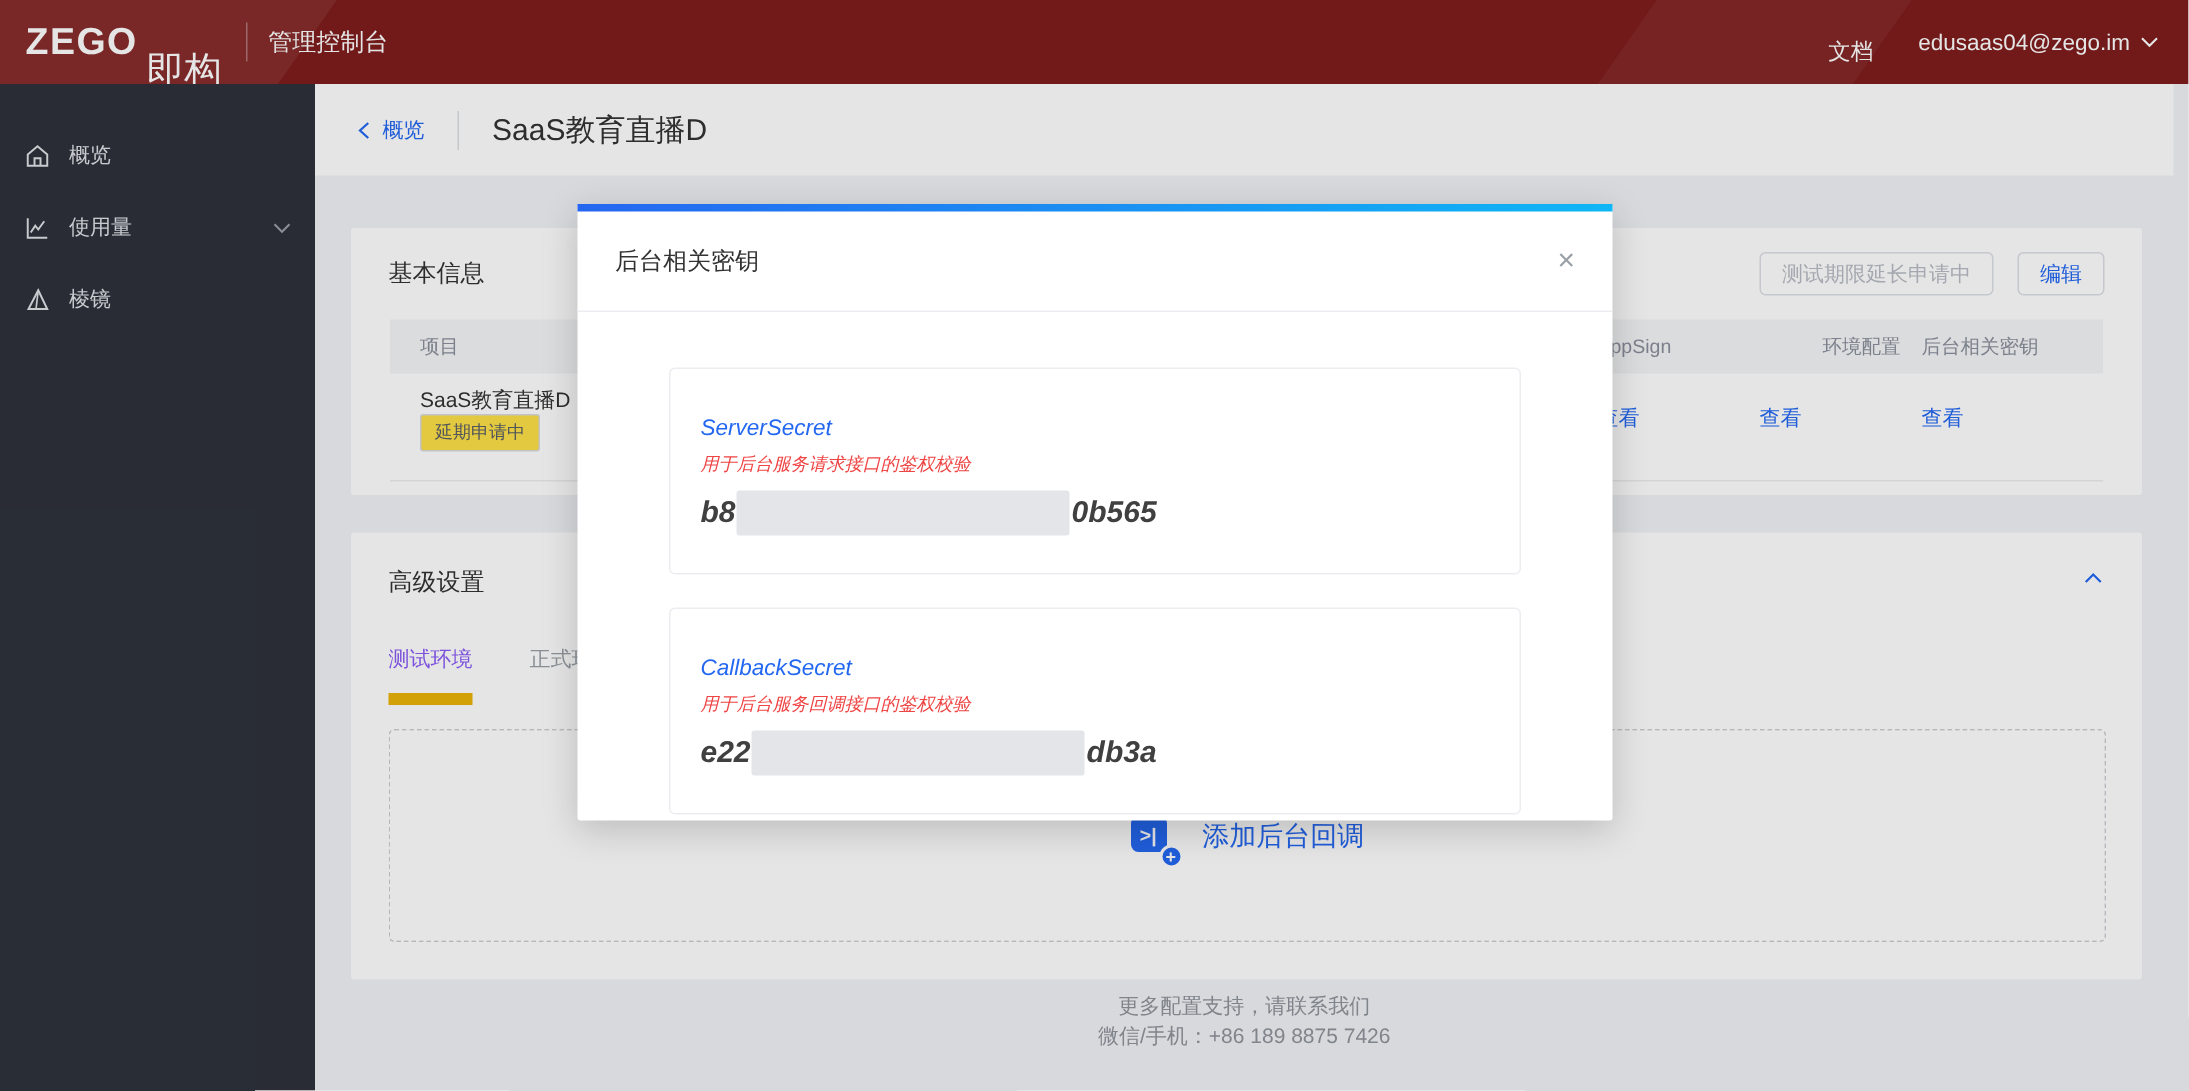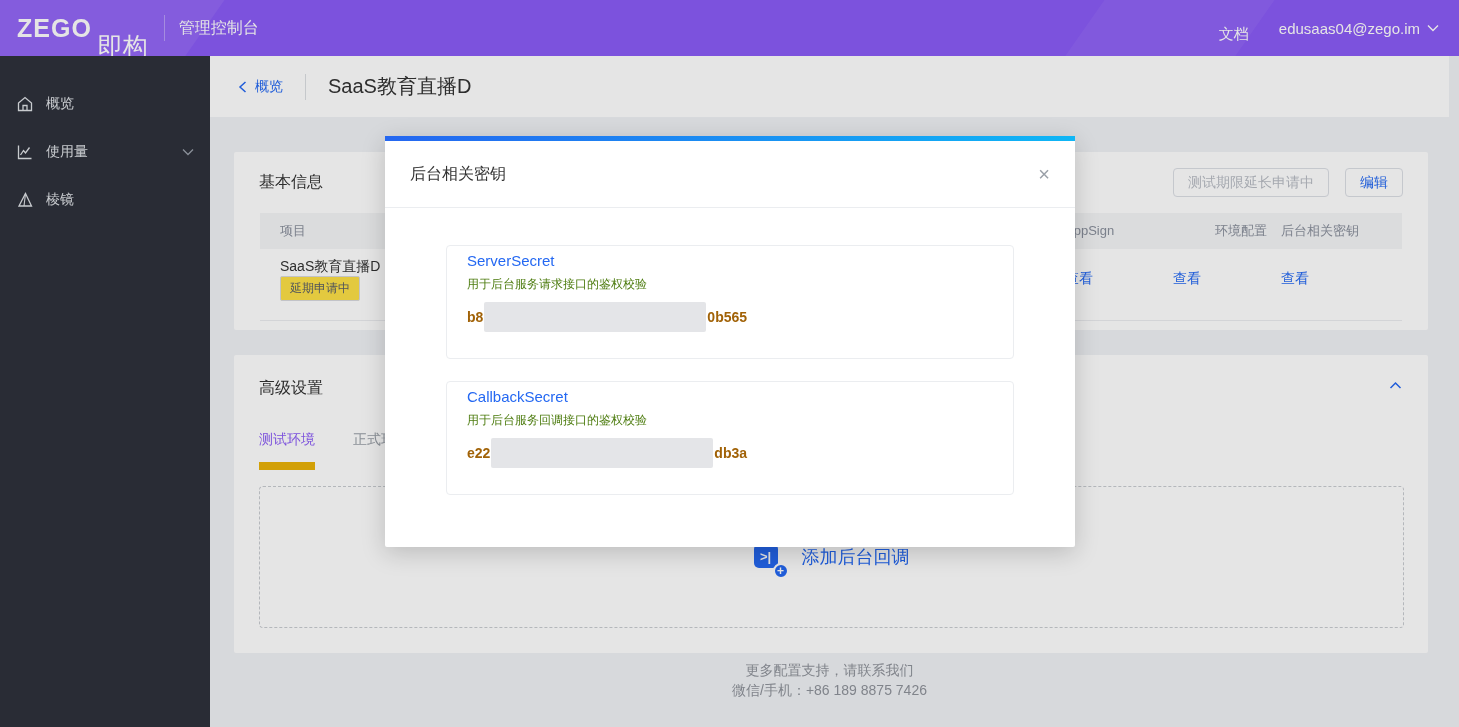--- a/index.html
+++ b/index.html
@@ -1,21 +1,21 @@
 <!DOCTYPE html>
 <html><head>
 <meta charset="utf-8">
 <style>
   * { margin:0; padding:0; box-sizing:border-box; }
   html,body { width:1459px; height:727px; }
   body { font-family:"Liberation Sans","DejaVu Sans",sans-serif; overflow:hidden; background:#f0f2f5; }
   .stage { position:relative; width:1459px; height:727px; background:#f0f2f5; overflow:hidden; }
 
   
-  .topbar { position:absolute; left:0; top:0; width:1459px; height:56px; background:#8b5cf6; z-index:1;
+  .topbar { position:absolute; left:0; top:0; width:1459px; height:56px; background:#7f1d1d; z-index:1;
             display:flex; align-items:center; color:#fff; overflow:hidden; }
   .topbar .deco1 { position:absolute; left:-40px; top:-30px; width:240px; height:130px;
                    background:rgba(255,255,255,0.07); transform:skewX(-35deg); }
   .topbar .deco2 { position:absolute; left:1080px; top:-40px; width:170px; height:150px;
                    background:rgba(255,255,255,0.05); transform:skewX(-35deg); }
   .logo-wrap { display:flex; align-items:center; margin-left:17px; position:relative; }
   .logo-zego { font-size:25px; font-weight:bold; letter-spacing:1px; }
   .logo-cn { font-size:25px; font-weight:normal; margin-left:6px;margin-top:36px; }
   .topbar .vdiv { width:1px; height:26px; background:rgba(255,255,255,0.35); margin:0 14px 0 16px; }
   .console-title { font-size:16px; }
@@ -79,25 +79,25 @@
 
   
   .overlay { position:absolute; inset:0; background:rgba(0,0,0,0.10); z-index:5; }
   .modal { position:absolute; left:385px; top:136px; width:690px; height:411px; background:#fff; z-index:10;
            border-radius:2px; box-shadow:0 6px 24px rgba(0,0,0,0.18); }
   .modal-topbar { height:5px; background:linear-gradient(90deg,#2567f0,#0fb6f5); }
   .modal-head { height:67px; display:flex; align-items:center; padding:0 25px; border-bottom:1px solid #ebedf0; }
   .modal-title { font-size:16px; color:#333; }
   .modal-close { margin-left:auto; font-size:20px; color:#9aa0a8; cursor:pointer; line-height:1; }
   .modal-body { padding:37px 61px 0 61px; }
-  .secret-card { border:1px solid #ebedf0; border-radius:4px; height:114px; padding:6px 20px; }
+  .secret-card { border:1px solid #ebedf0; border-radius:4px; height:138px; padding:31px 20px;font-style:italic; }
   .secret-card + .secret-card { margin-top:22px; }
   .secret-name { font-size:15px; color:#2468f2; }
-  .secret-desc { font-size:12px; color:#4d7c0f; margin-top:7px; }
-  .secret-value { margin-top:9px; font-size:14px; font-weight:bold; color:#a16207; display:flex; align-items:center; }
+  .secret-desc { font-size:12px; color:#ef4444; margin-top:7px; }
+  .secret-value { margin-top:9px; font-size:20px; font-weight:bold; color:#404040; display:flex; align-items:center; }
   .redact { display:inline-block; width:222px; height:30px; background:#e4e5e8; border-radius:2px; margin:0 1px; }
 
   svg { display:block; }
 </style>
 </head>
 <body>
 
 <div class="stage">
 
   <header class="topbar">

